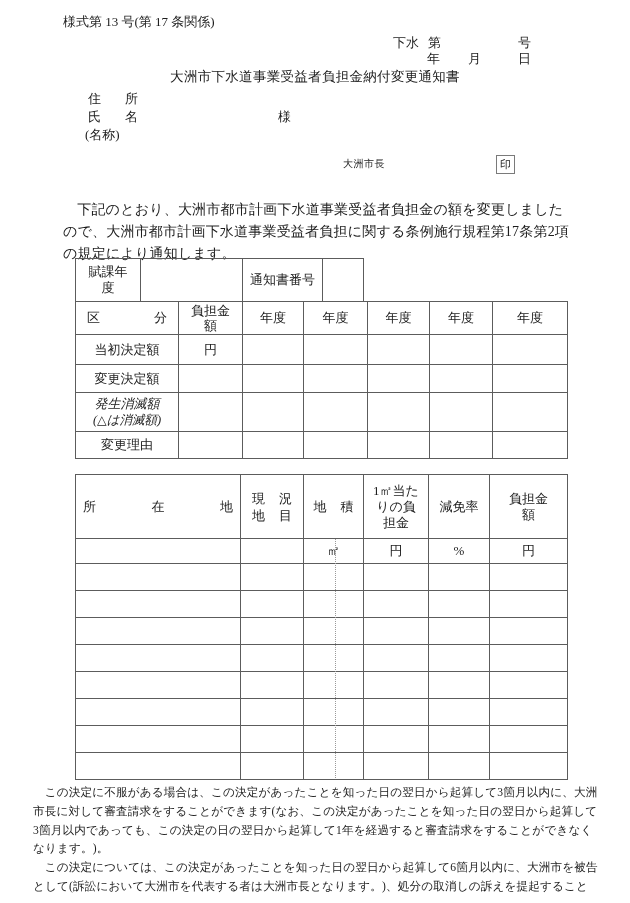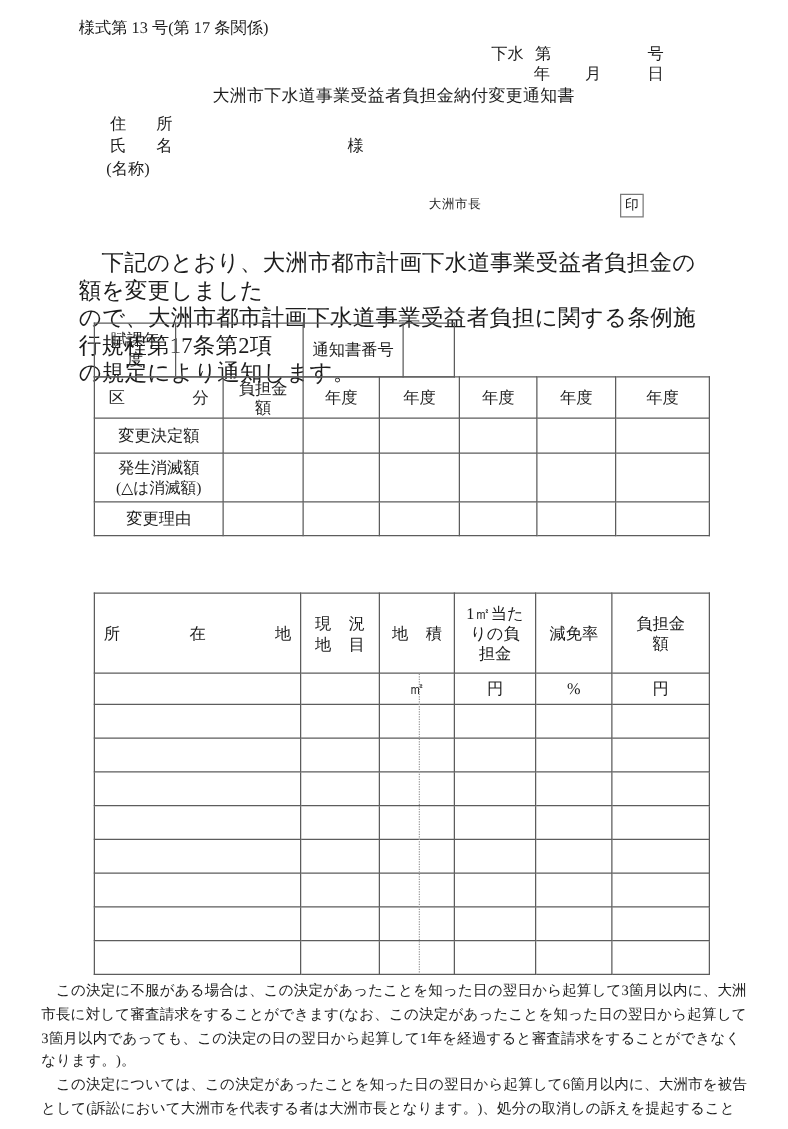--- a/index.html
+++ b/index.html
@@ -13,21 +13,21 @@
   table.frm{border-collapse:collapse;table-layout:fixed;position:absolute;}
   .frm td{
     border:1px solid #5c5c5c;padding:0;font-size:13px;line-height:16px;
     text-align:center;vertical-align:middle;overflow:hidden;
   }
   .yearhead{text-align:right;padding-right:8px;font-family:Liberation Serif, serif;}
   .unit-r{text-align:right;padding-right:8px;}
   .unit-l{text-align:left;padding-left:7px;}
   .yen-top{vertical-align:top;text-align:right;padding:1px 6px 0 0;}
   .small2{font-size:12.5px;}
-  .bodypar{position:absolute;left:63px;top:199px;width:508px;font-size:18px;
+  .bodypar{position:absolute;left:63px;top:199px;width:508px;font-size:14px;
     line-height:22px;letter-spacing:0.2px;}
   .footnotes{position:absolute;left:33px;top:784px;width:572px;font-size:11.6px;
     line-height:18.8px;letter-spacing:0.15px;}
   .seal{position:absolute;left:496px;top:155px;width:17px;height:17px;
     border:1px solid #7a7a7a;font-size:11px;line-height:16px;text-align:center;}
   .dotline{position:absolute;left:335px;top:539px;height:239px;width:0;
     border-left:1px dotted #9a9a9a;}
   .title{position:absolute;left:0;top:68px;width:100%;text-align:center;
     font-size:13.5px;letter-spacing:0.3px;}
 </style>
@@ -95,30 +95,39 @@
     <td style="line-height:15px;">
       <div>負担金</div>
       <div>額</div>
     </td>
     <td class="yearhead">年度</td>
     <td class="yearhead">年度</td>
     <td class="yearhead">年度</td>
     <td class="yearhead">年度</td>
     <td class="yearhead">年度</td>
   </tr>
+  <tr style="height:30px;">
+    <td>当初決定額</td>
+    <td class="yen-top">円</td>
+    <td></td>
+    <td></td>
+    <td></td>
+    <td></td>
+    <td></td>
+  </tr>
   <tr style="height:28px;">
     <td>変更決定額</td>
     <td></td>
     <td></td>
     <td></td>
     <td></td>
     <td></td>
     <td></td>
   </tr>
-  <tr style="height:39px;">
+  <tr style="height:39px;font-style:italic;">
     <td>
       <div>発生消滅額</div>
       <div class="small2">(△は消滅額)</div>
     </td>
     <td></td>
     <td></td>
     <td></td>
     <td></td>
     <td></td>
     <td></td>

